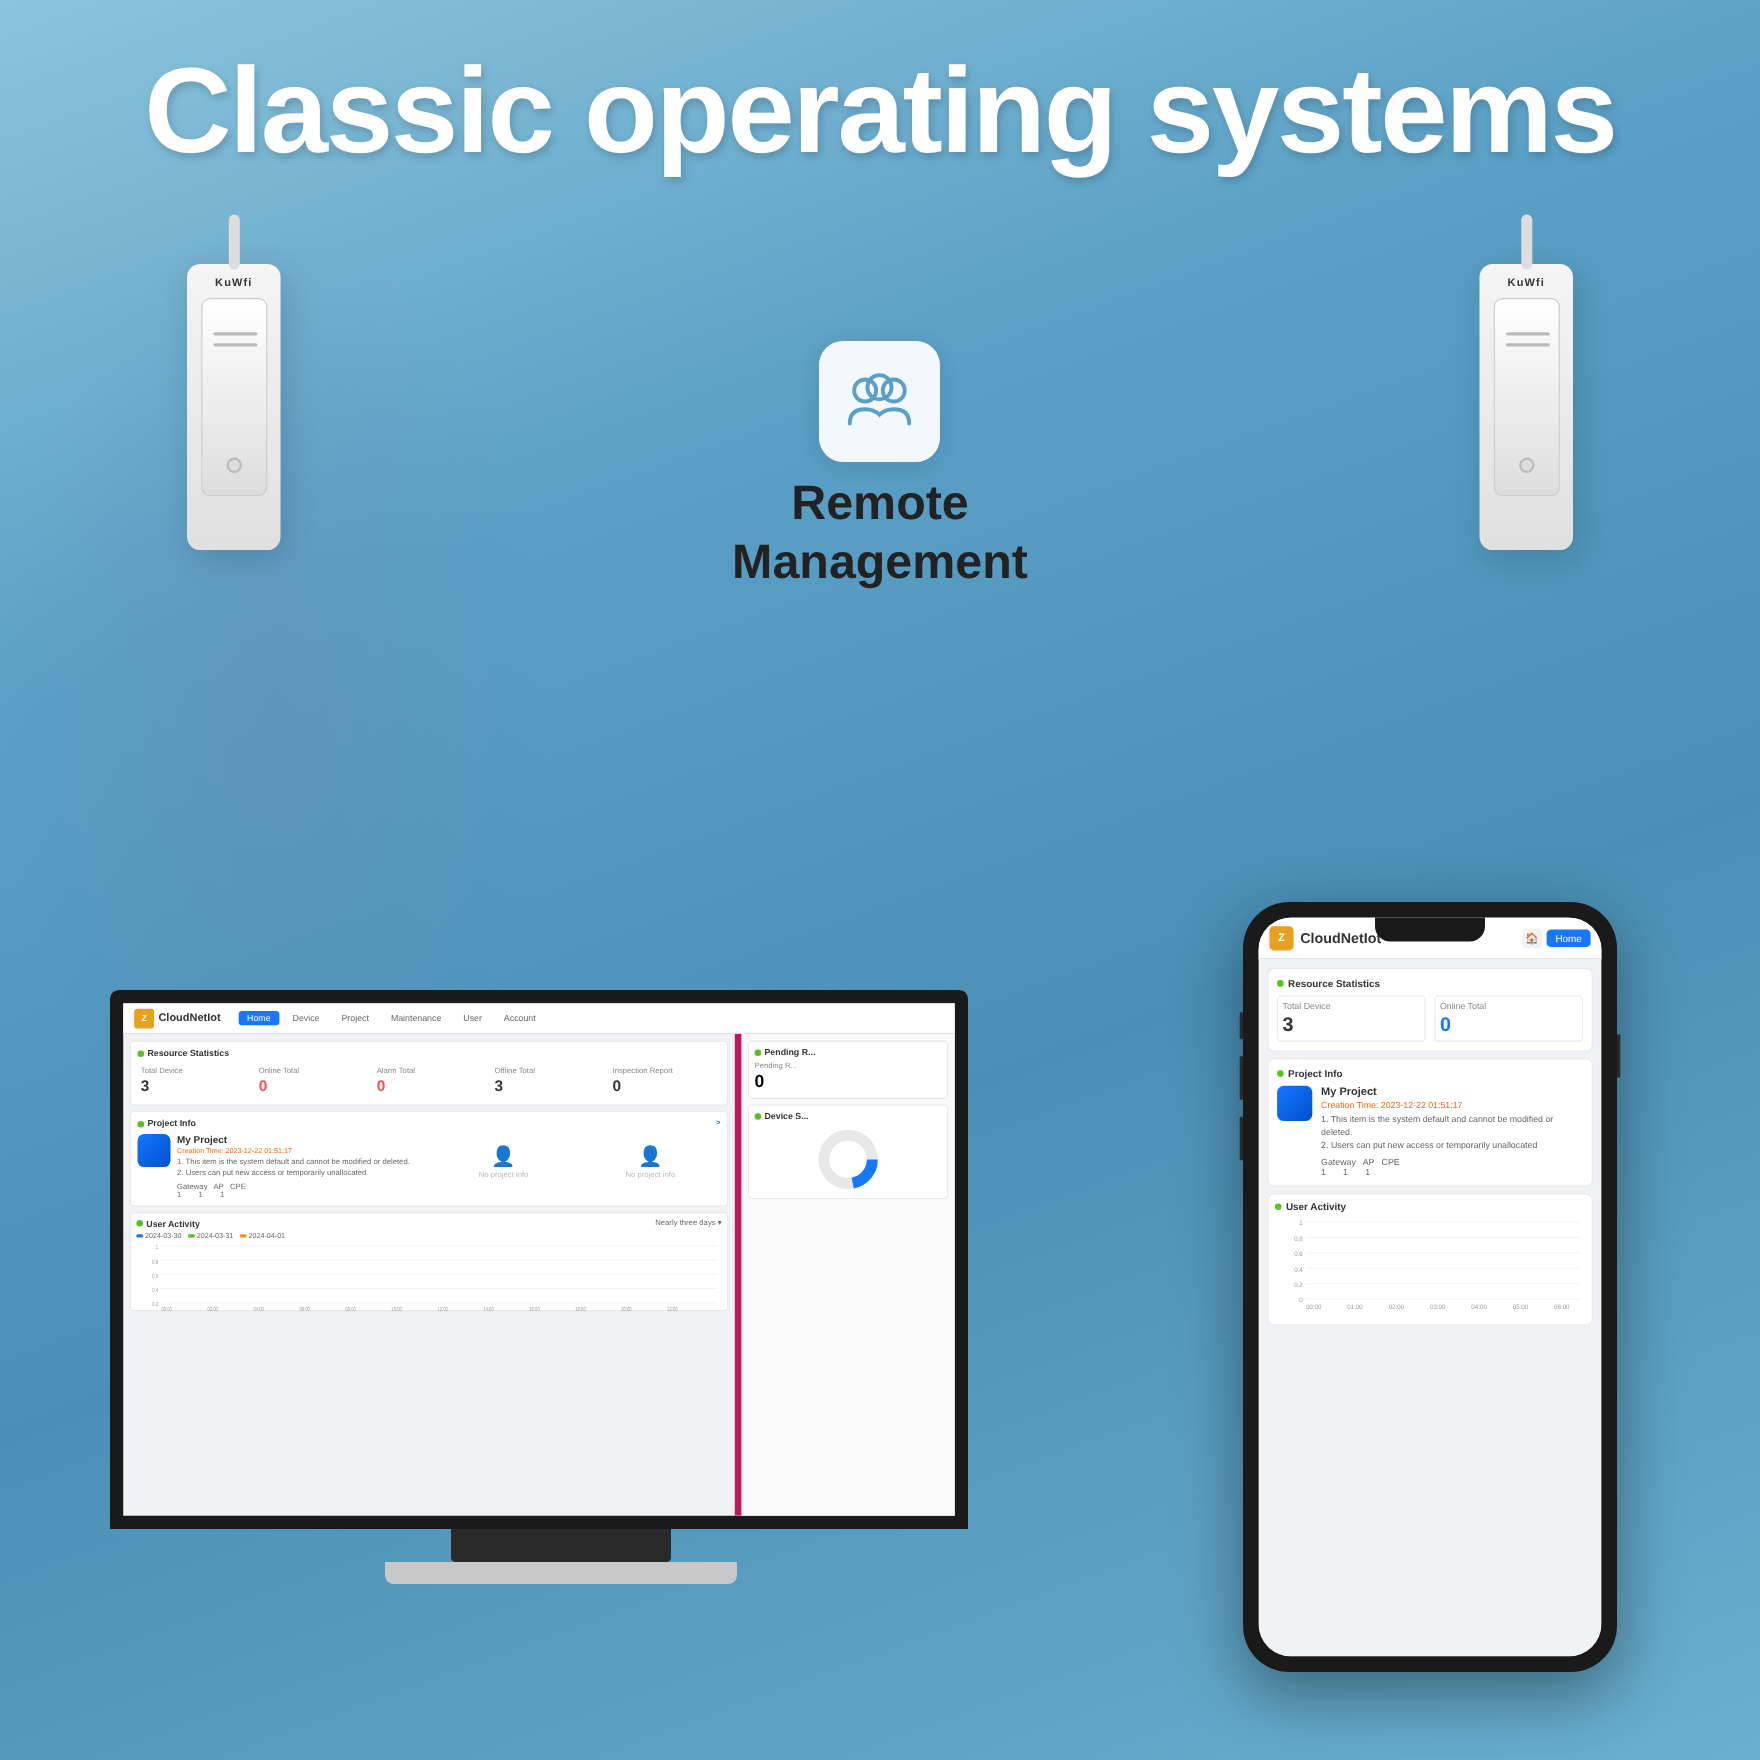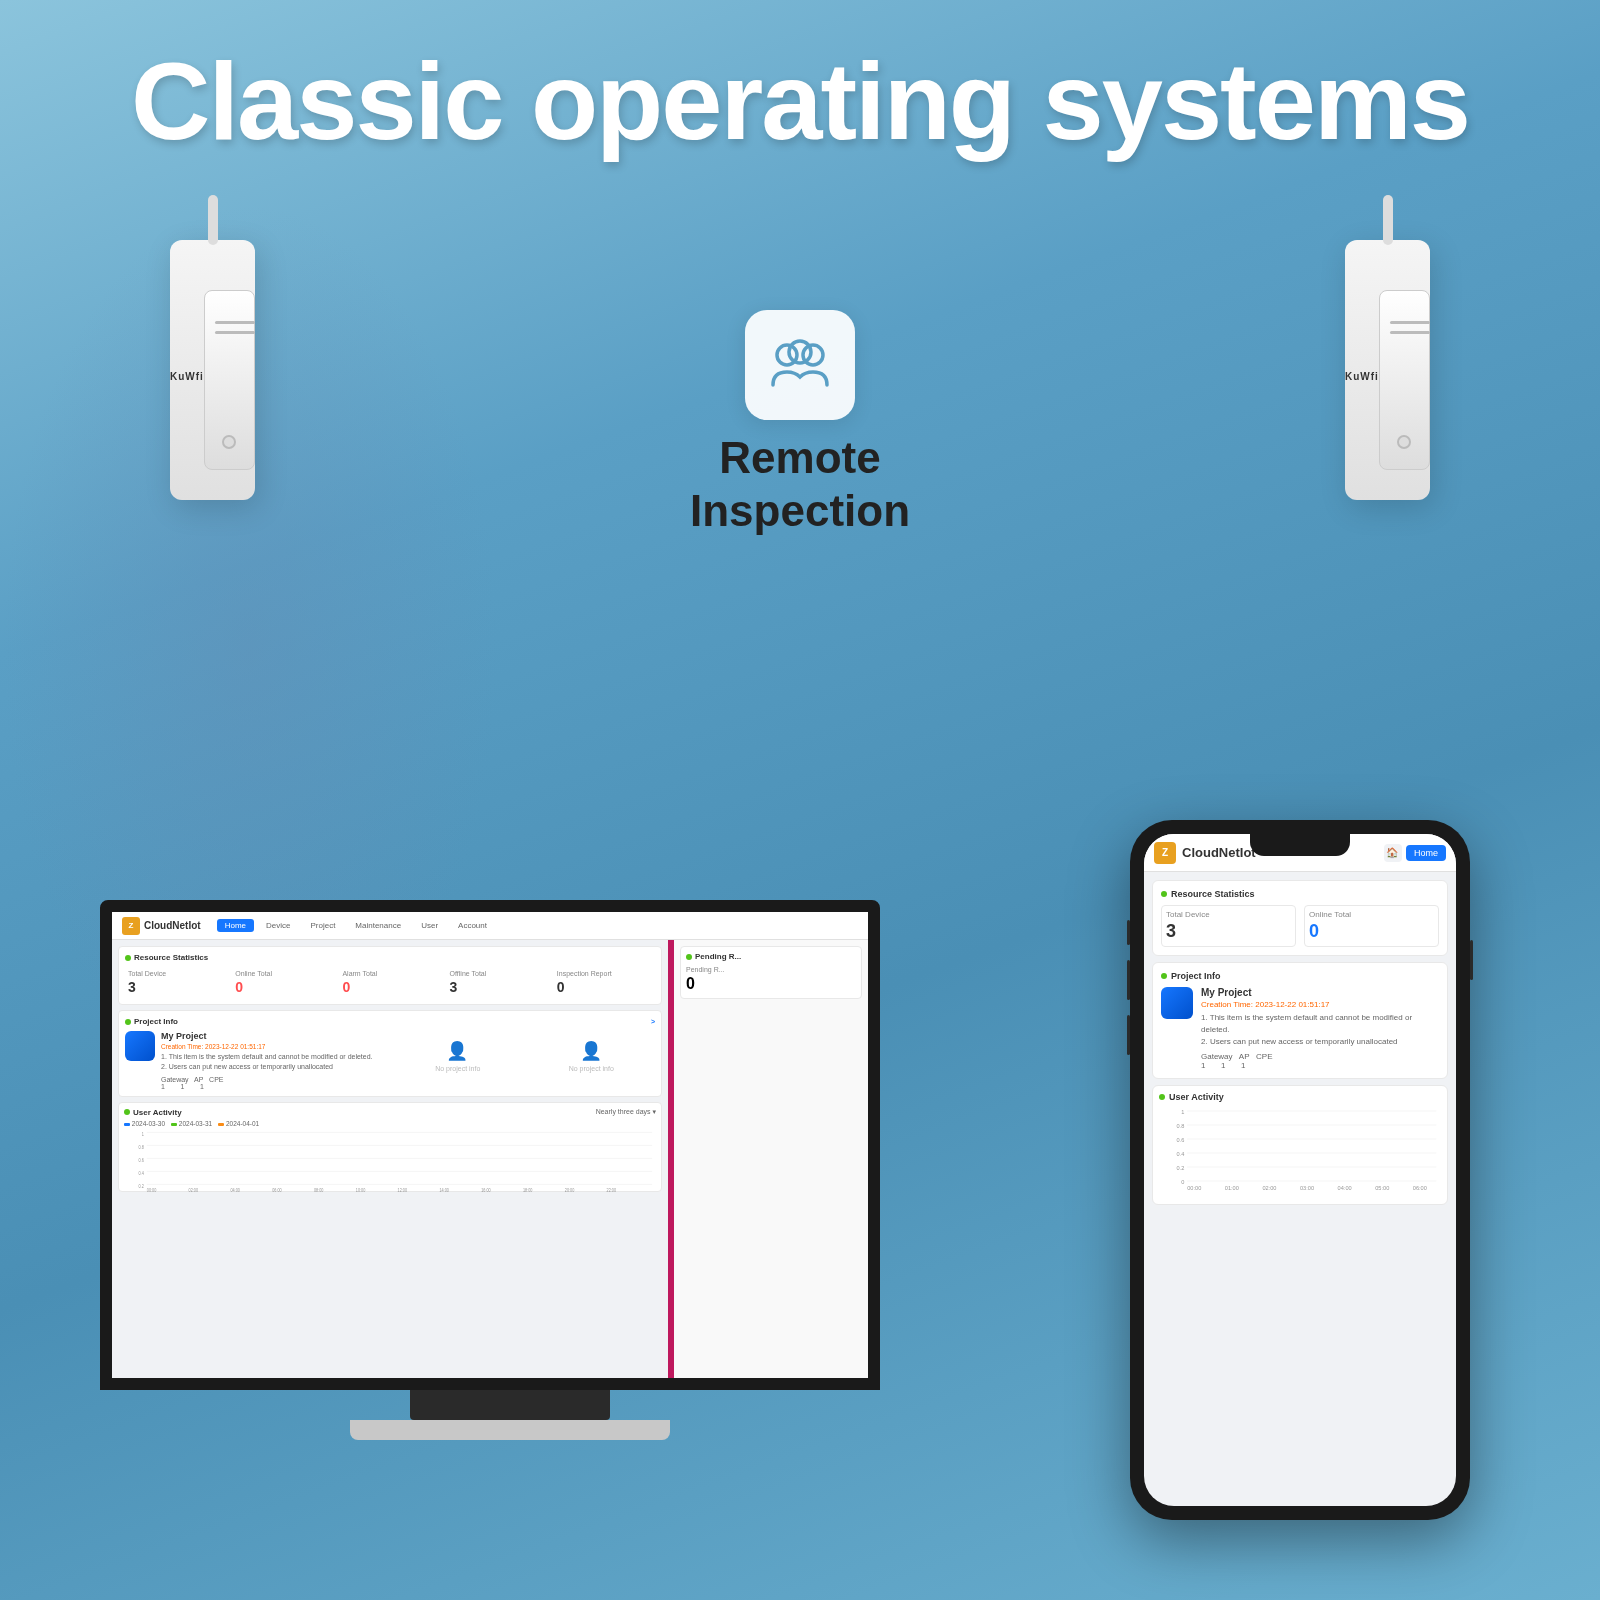--- a/index.html
+++ b/index.html
@@ -95,21 +95,21 @@
       right: 170px;
       top: 240px;
       z-index: 10;
     }
     .kuwifi-device {
       width: 85px;
       height: 260px;
       background: linear-gradient(180deg, #f5f5f5 0%, #e0e0e0 100%);
       border-radius: 12px;
       display: flex;
-      flex-direction: row;
+      flex-direction: column;
       align-items: center;
       justify-content: flex-start;
       padding-top: 12px;
       box-shadow: 4px 8px 30px rgba(0,0,0,0.15);
       position: relative;
     }
     .kuwifi-label {
       font-size: 10px;
       color: #333;
       font-weight: bold;
@@ -532,21 +532,21 @@
     <svg viewBox="0 0 70 70" fill="none" xmlns="http://www.w3.org/2000/svg">
 
       <circle cx="22" cy="25" r="10" fill="none" stroke="#5a9fc5" stroke-width="3.5"></circle>
       <circle cx="48" cy="25" r="10" fill="none" stroke="#5a9fc5" stroke-width="3.5"></circle>
       <circle cx="35" cy="22" r="11" fill="none" stroke="#5a9fc5" stroke-width="3.5"></circle>
       <path d="M8 55 Q8 42 22 42 Q30 42 35 47 Q40 42 48 42 Q62 42 62 55" stroke="#5a9fc5" stroke-width="3.5" fill="none" stroke-linecap="round"></path>
     </svg>
   </div>
   <div class="remote-label">
     <div>Remote</div>
-    <div>Inspection</div>
+    <div>Management</div>
   </div>
 </div>
 
 <div class="kuwifi-left">
   <div class="kuwifi-device">
     <div class="kuwifi-antenna"></div>
     <div class="kuwifi-label">KuWfi</div>
     <div class="kuwifi-body">
       <div style="width:40px;height:3px;background:#bbb;border-radius:2px;position:absolute;top:30px;left:10px;"></div>
       <div style="width:40px;height:3px;background:#bbb;border-radius:2px;position:absolute;top:40px;left:10px;"></div>
@@ -703,20 +703,32 @@
 
         <div class="dash-right">
           <div class="pending-section">
             <div class="section-title">
               <div class="green-dot"></div>
               <span>Pending R...</span>
             </div>
             <div style="font-size:7px;color:#888;margin-bottom:2px;">Pending R...</div>
             <div style="font-size:16px;font-weight:bold;">0</div>
           </div>
+          <div class="pending-section">
+            <div class="section-title">
+              <div class="green-dot"></div>
+              <span>Device S...</span>
+            </div>
+            <div style="display:flex;align-items:center;justify-content:center;height:60px;">
+              <svg viewBox="0 0 60 60" width="60" height="60">
+                <circle cx="30" cy="30" r="22" fill="none" stroke="#e8e8e8" stroke-width="10"></circle>
+                <circle cx="30" cy="30" r="22" fill="none" stroke="#1677ff" stroke-width="10" stroke-dasharray="30 108" stroke-dashoffset="0"></circle>
+              </svg>
+            </div>
+          </div>
         </div>
       </div>
     </div>
   </div>
   <div class="monitor-stand"></div>
   <div class="monitor-base"></div>
 </div>
 
 <div class="phone-container">
   <div class="phone-outer">

